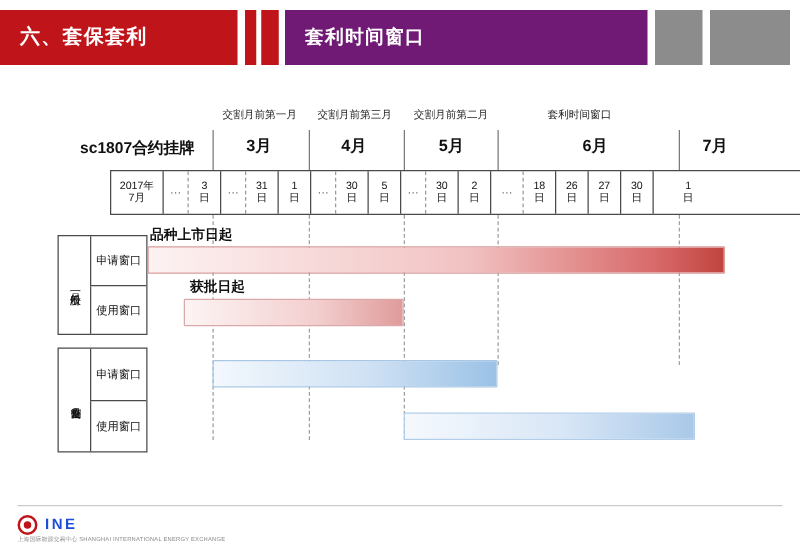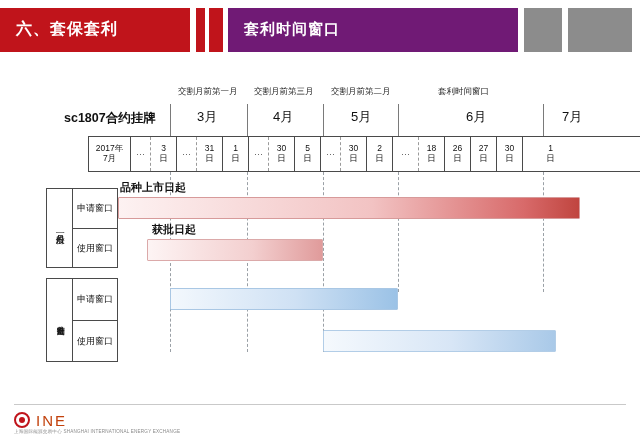--- a/index.html
+++ b/index.html
@@ -92,21 +92,21 @@
     position: absolute;
     font-size: 8.5px;
     color: #1b1b1b;
     white-space: nowrap;
   }
 
   
   .mlabel {
     position: absolute;
     font-size: 13px;
-    font-weight: normal;
+    font-weight: bold;
     color: #111111;
     white-space: nowrap;
   }
   .contract-label {
     position: absolute;
     font-size: 12.5px;
     font-weight: bold;
     color: #111111;
     white-space: nowrap;
   }
@@ -254,23 +254,23 @@
     content: "";
     position: absolute;
     left: 3px; top: 3px;
     width: 6px; height: 6px;
     background: #c0141b;
     border-radius: 50%;
   }
   .logo-text {
     position: absolute;
     left: 22px; top: 2px;
-    font-size: 15px;
-    font-weight: normal;
-    color: #c2410c;
+    font-size: 12px;
+    font-weight: bold;
+    color: #1d4ed8;
     letter-spacing: 2px;
   }
   .logo-sub {
     position: absolute;
     left: 0; top: 19px;
     font-size: 4.6px;
     color: #8a8a8a;
     letter-spacing: 0.2px;
     white-space: nowrap;
   }

